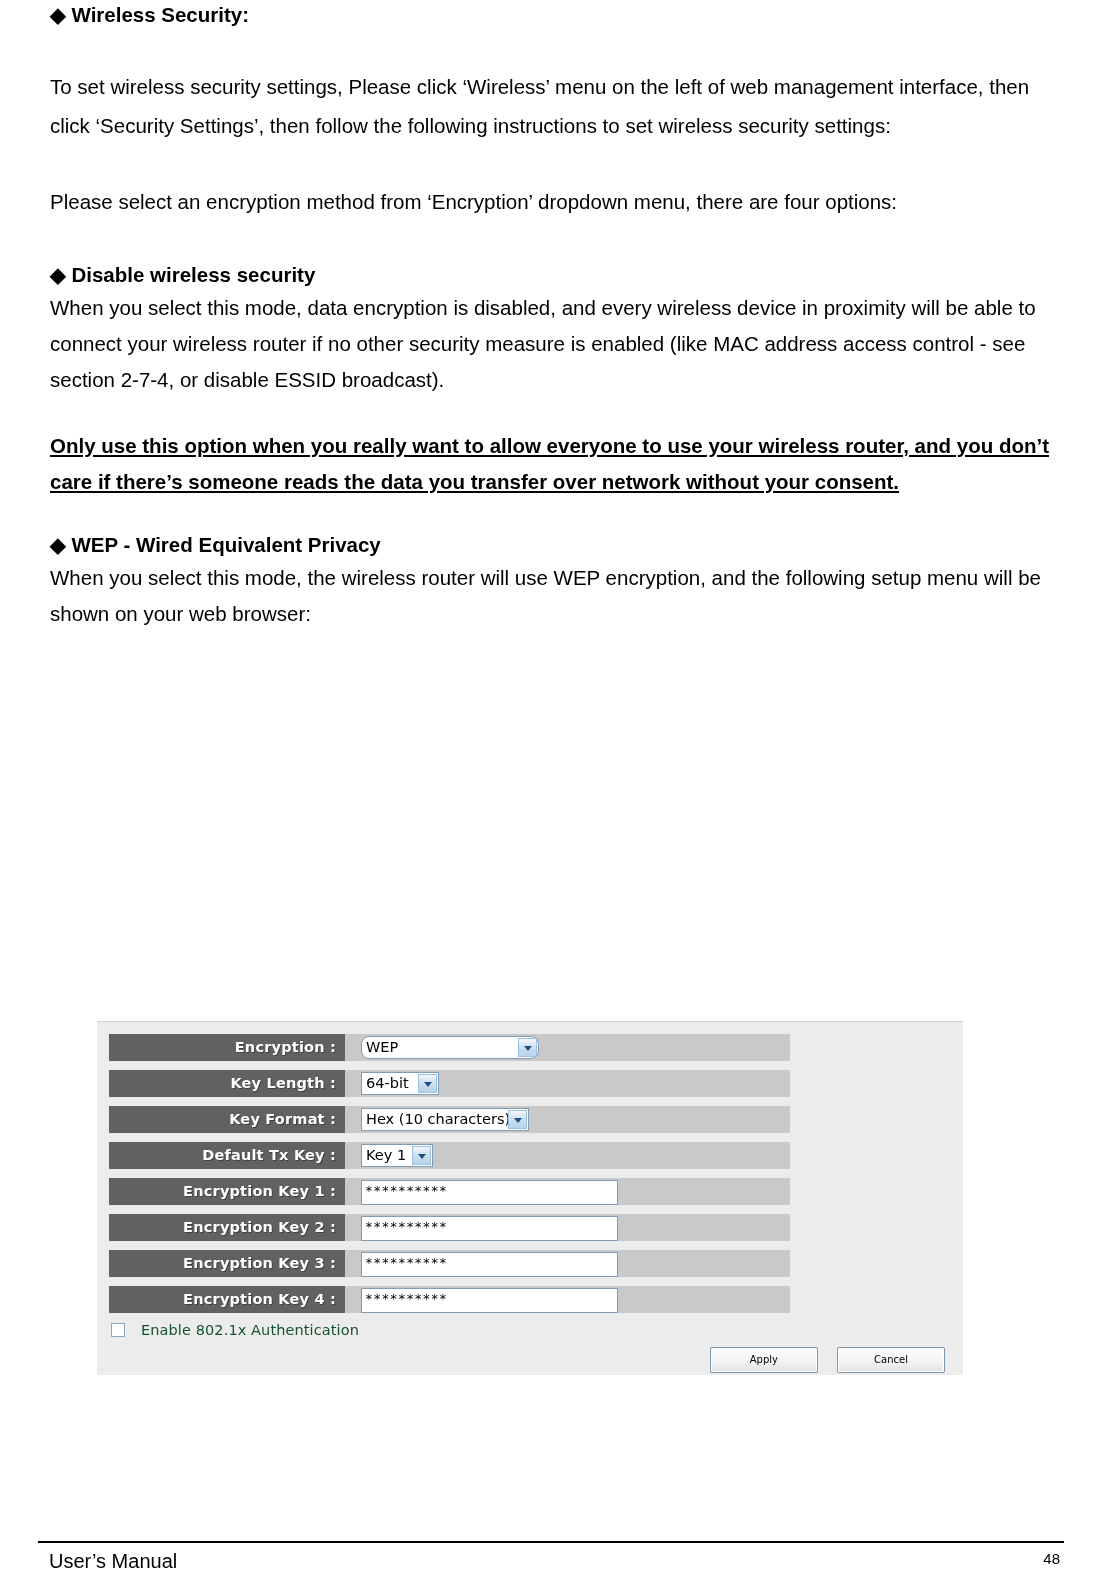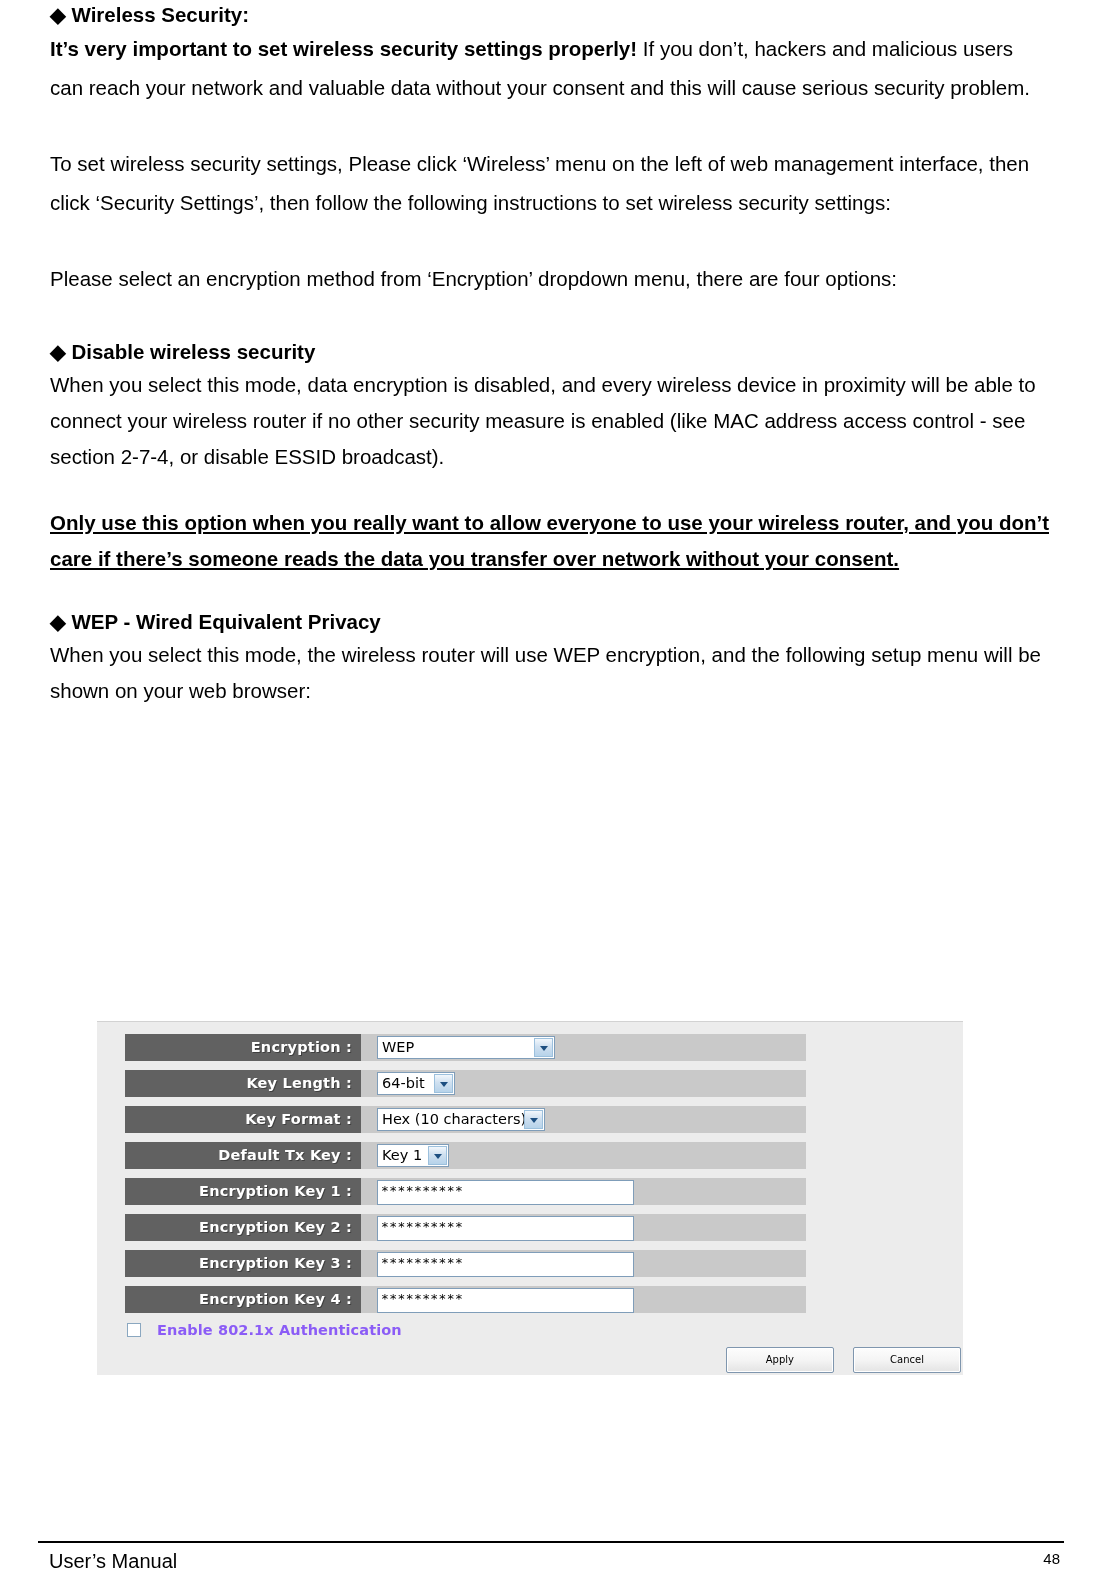--- a/index.html
+++ b/index.html
@@ -58,21 +58,20 @@
     height: 353px;
     background: #ececec;
     border-top: 1px solid #d2d2d2;
     font-family: "DejaVu Sans", sans-serif;
   }
   .shot-inner {
     position: absolute;
     left: 0; top: 0;
     width: 100%;
     height: 100%;
-    margin-left: 16px;
   }
   .row {
     position: absolute;
     left: 12px;
     width: 681px;
     height: 27px;
     background: #c9c9c9;
   }
   .row .lab {
     position: absolute;
@@ -162,22 +161,22 @@
     width: 14px;
     height: 14px;
     background: #ffffff;
     border: 1px solid #8aa7c0;
     box-sizing: border-box;
     vertical-align: middle;
   }
   .cblabel {
     display: inline-block;
     font-size: 14.5px;
-    font-weight: bold;
-    color: #8b5cf6;
+    font-weight: normal;
+    color: #14532d;
     margin-left: 16px;
     vertical-align: middle;
     letter-spacing: 0.1px;
   }
 
   
   .btnrow {
     position: absolute;
     right: 18px;
     top: 325px;
@@ -225,21 +224,20 @@
 </style>
 </head>
 <body>
 
 <div class="page">
 
   <div class="content">
 
     <div class="heading">◆ Wireless Security:</div>
 
-    <div class="para"><b>It’s very important to set wireless security settings properly!</b><span> If you don’t, hackers and malicious users can reach your network and valuable data without your consent and this will cause serious security problem.</span></div>
 
     <div class="spacer-lg"></div>
 
     <div class="para">To set wireless security settings, Please click ‘Wireless’ menu on the left of web management interface, then click ‘Security Settings’, then follow the following instructions to set wireless security settings:</div>
 
     <div class="spacer-lg"></div>
 
     <div class="para">Please select an encryption method from ‘Encryption’ dropdown menu, there are four options:</div>
 
     <div class="spacer-lg"></div>
@@ -258,21 +256,21 @@
 
     <div class="para tight">When you select this mode, the wireless router will use WEP encryption, and the following setup menu will be shown on your web browser:</div>
   </div>
 
   <div class="shot">
     <div class="shot-inner">
 
       <div class="rows-host">
           <div class="row" style="top: 12px;">
             <div class="lab">Encryption :</div>
-            <div class="ctl"><span class="sel" style="width: 178px;"><span>WEP</span><span class="arrow"></span></span></div>
+            <div class="ctl"><span class="sel" style="width: 178px; border-radius: 8px;"><span>WEP</span><span class="arrow"></span></span></div>
           </div>
           <div class="row" style="top: 48px;">
             <div class="lab">Key Length :</div>
             <div class="ctl"><span class="sel" style="width: 78px;"><span>64-bit</span><span class="arrow"></span></span></div>
           </div>
           <div class="row" style="top: 84px;">
             <div class="lab">Key Format :</div>
             <div class="ctl"><span class="sel" style="width: 168px;"><span>Hex (10 characters)</span><span class="arrow"></span></span></div>
           </div>
           <div class="row" style="top: 120px;">

